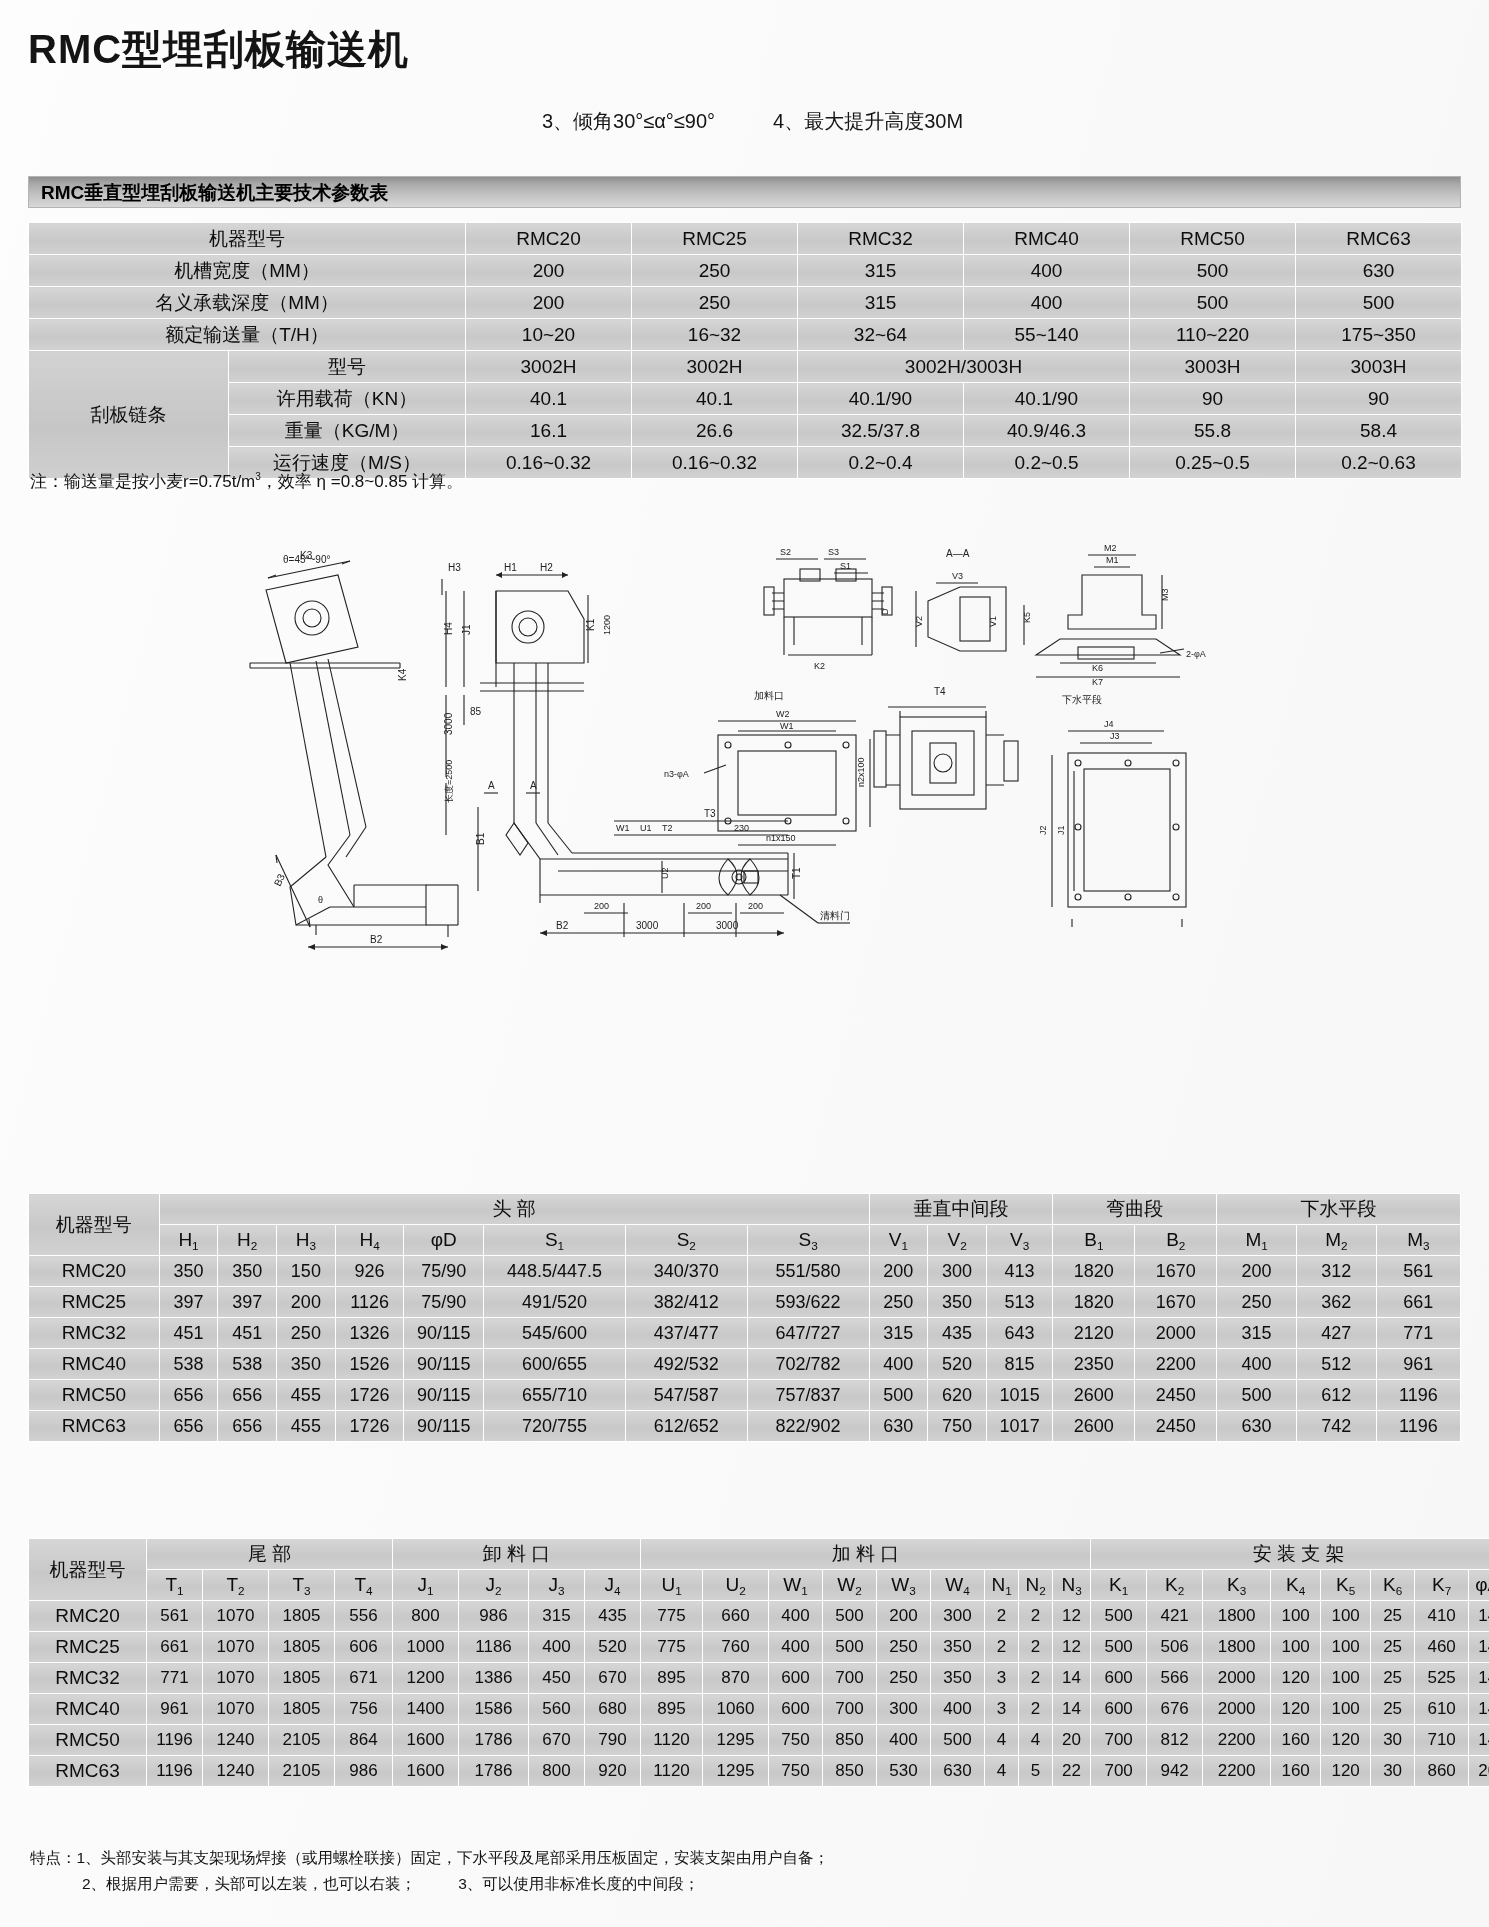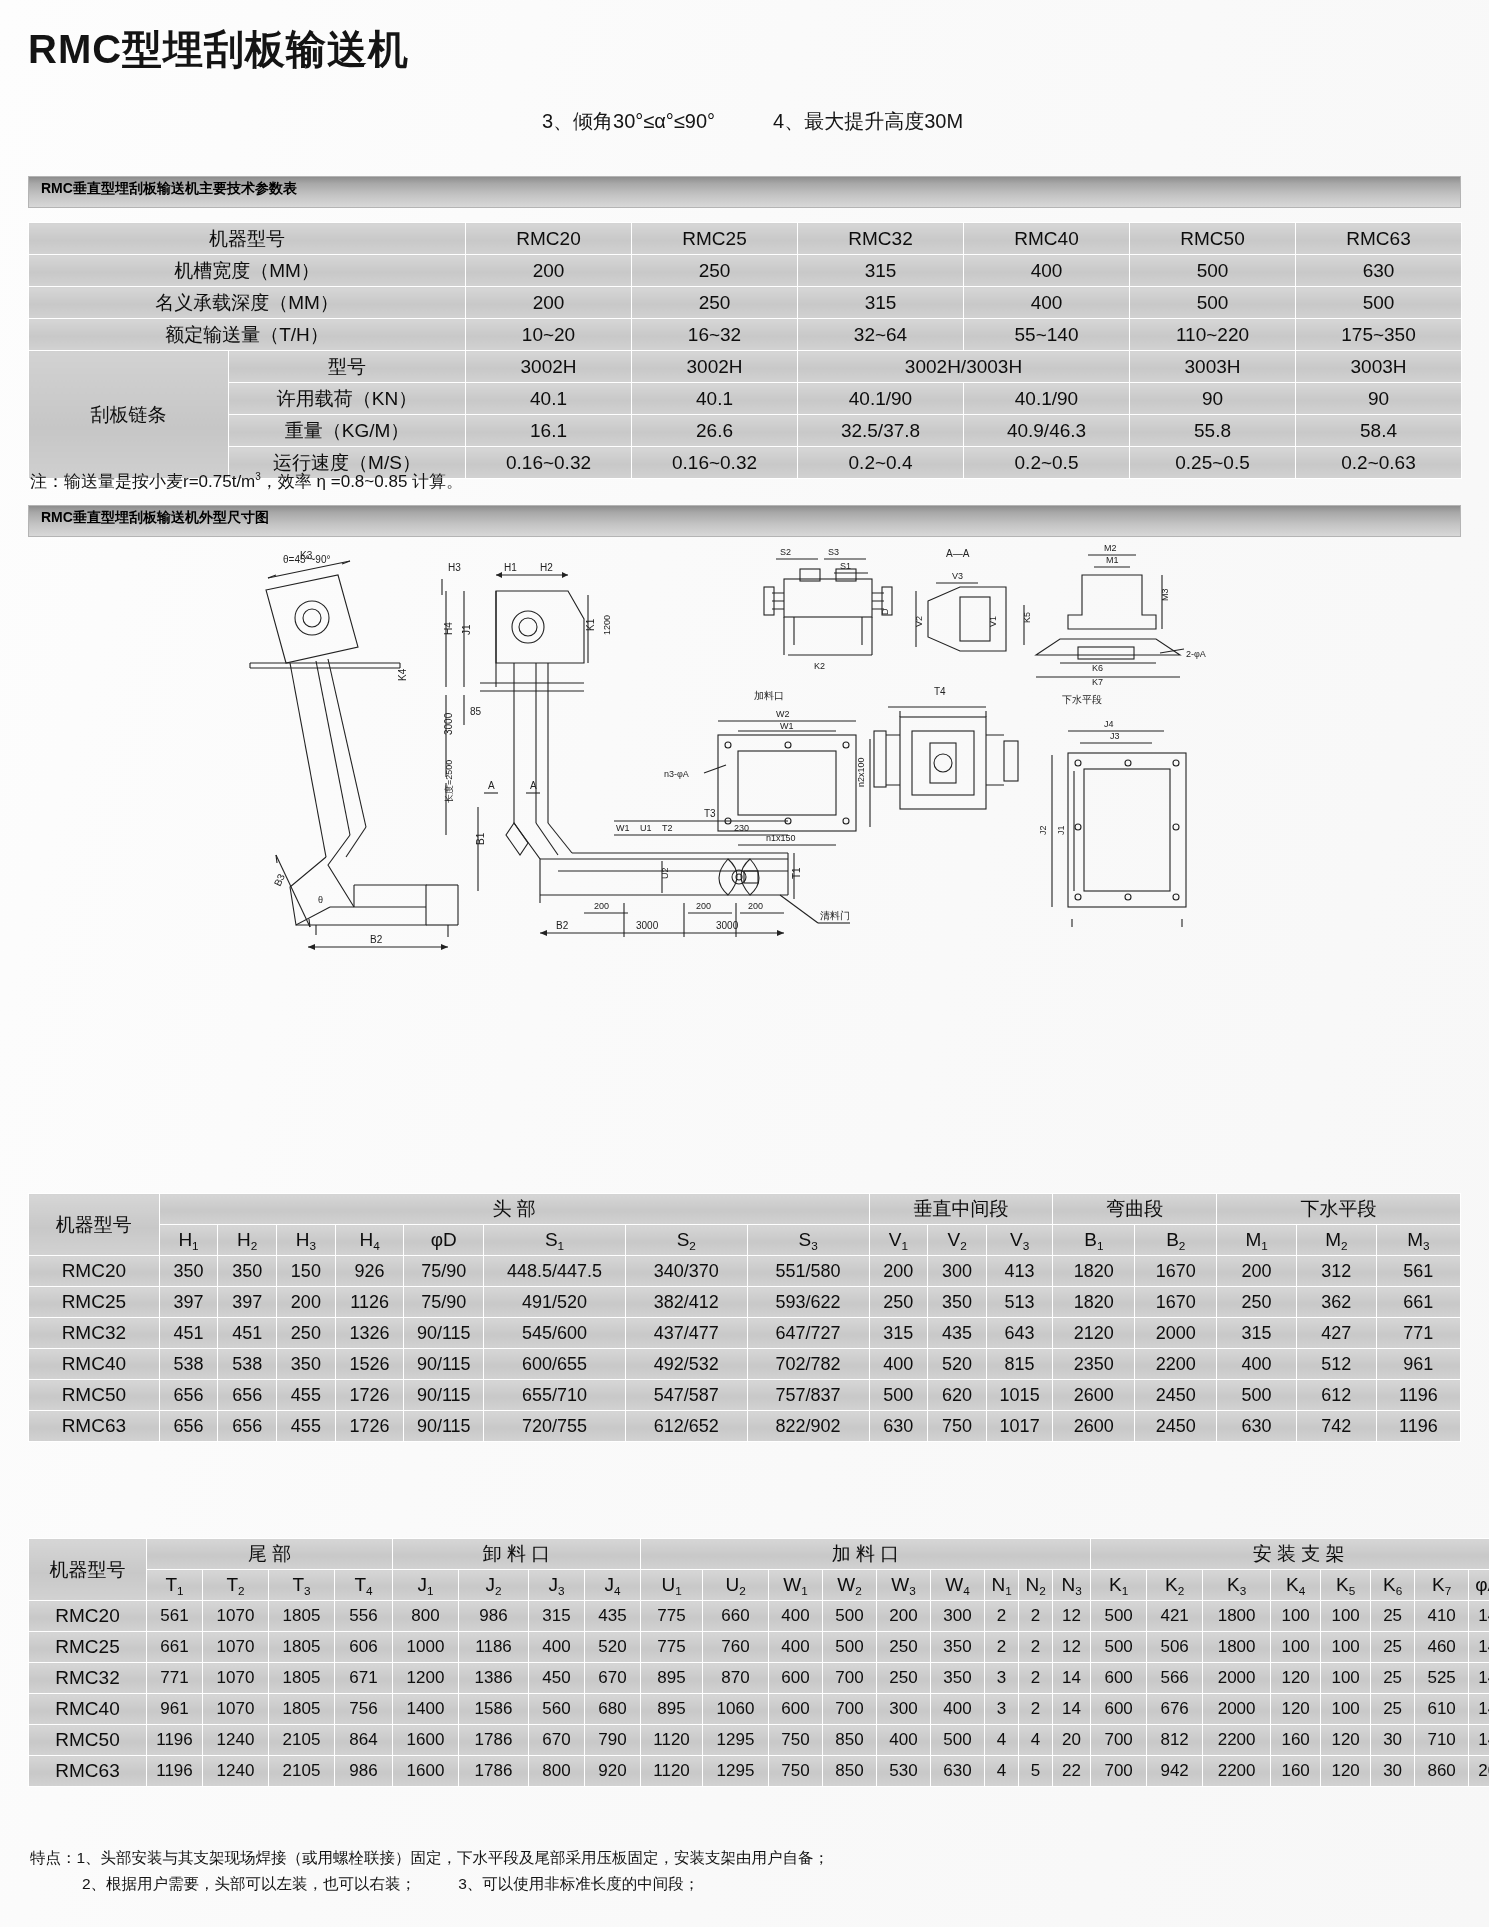--- a/index.html
+++ b/index.html
@@ -60,21 +60,21 @@
     width: 1433px;
     height: 32px;
     background: linear-gradient(180deg,#8d8d8d 0%,#a8a8a8 22%,#c3c3c3 60%,#d8d8d8 100%);
     border: 1px solid #b4b4b4;
     box-sizing: border-box;
   }
   .banner .banner-text {
     position: absolute;
     left: 12px;
     top: 3px;
-    font-size: 14px;
+    font-size: 19px;
     font-weight: bold;
     color: #000;
     white-space: nowrap;
   }
 
   
   table.spec {
     border-collapse: collapse;
     table-layout: fixed;
     background: #cfcfcf;
@@ -259,23 +259,20 @@
           <td>0.2~0.63</td>
         </tr>
       </tbody>
     </table>
   </div>
 
   <div class="note">
     <span>注：输送量是按小麦r=0.75t/m</span><span class="sup3">3</span><span>，效率 η =0.8~0.85 计算。</span>
   </div>
 
-  <div class="banner" style="top:505px;">
-    <span class="banner-text">RMC垂直型埋刮板输送机外型尺寸图</span>
-  </div>
 
   <div id="drawing">
     <svg width="1433" height="430" viewBox="0 0 1433 430" xmlns="http://www.w3.org/2000/svg">
       <g fill="none" stroke="#222" stroke-width="1.1" stroke-linejoin="miter">
 
         <g>
           <text x="255" y="28" font-size="10" fill="#222" stroke="none" font-family="'Liberation Sans',sans-serif">θ=45°~90°</text>
 
           <path d="M238 55 L310 40 L330 112 L258 128 Z"></path>
           <circle cx="284" cy="83" r="17"></circle>

